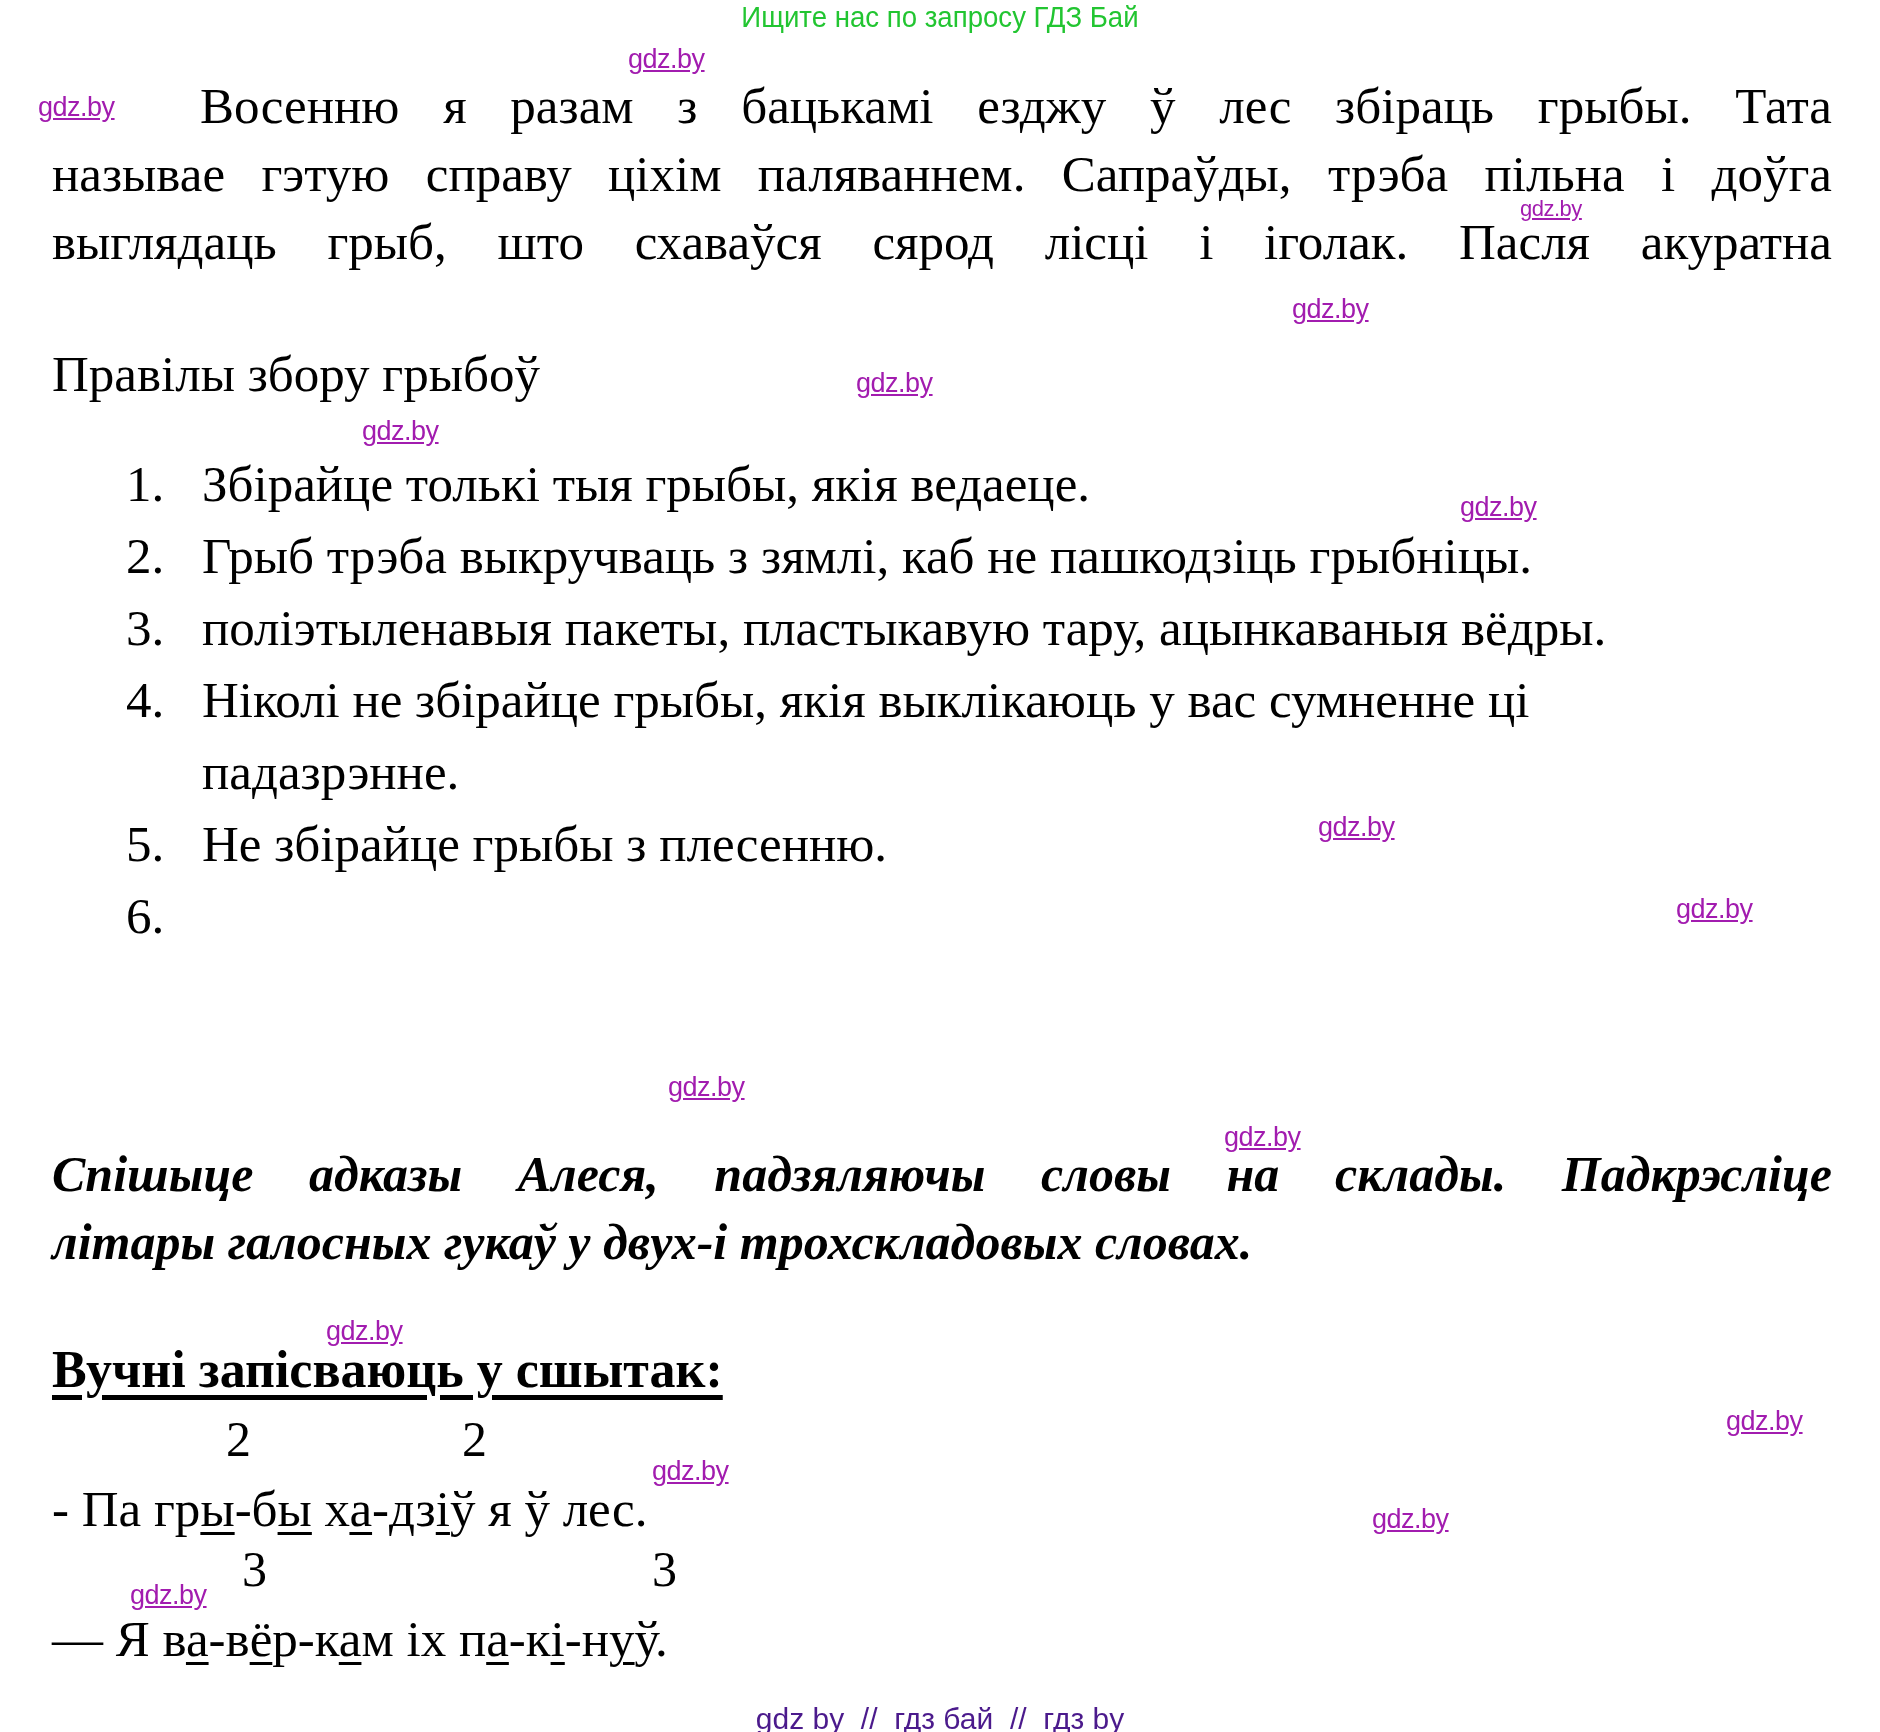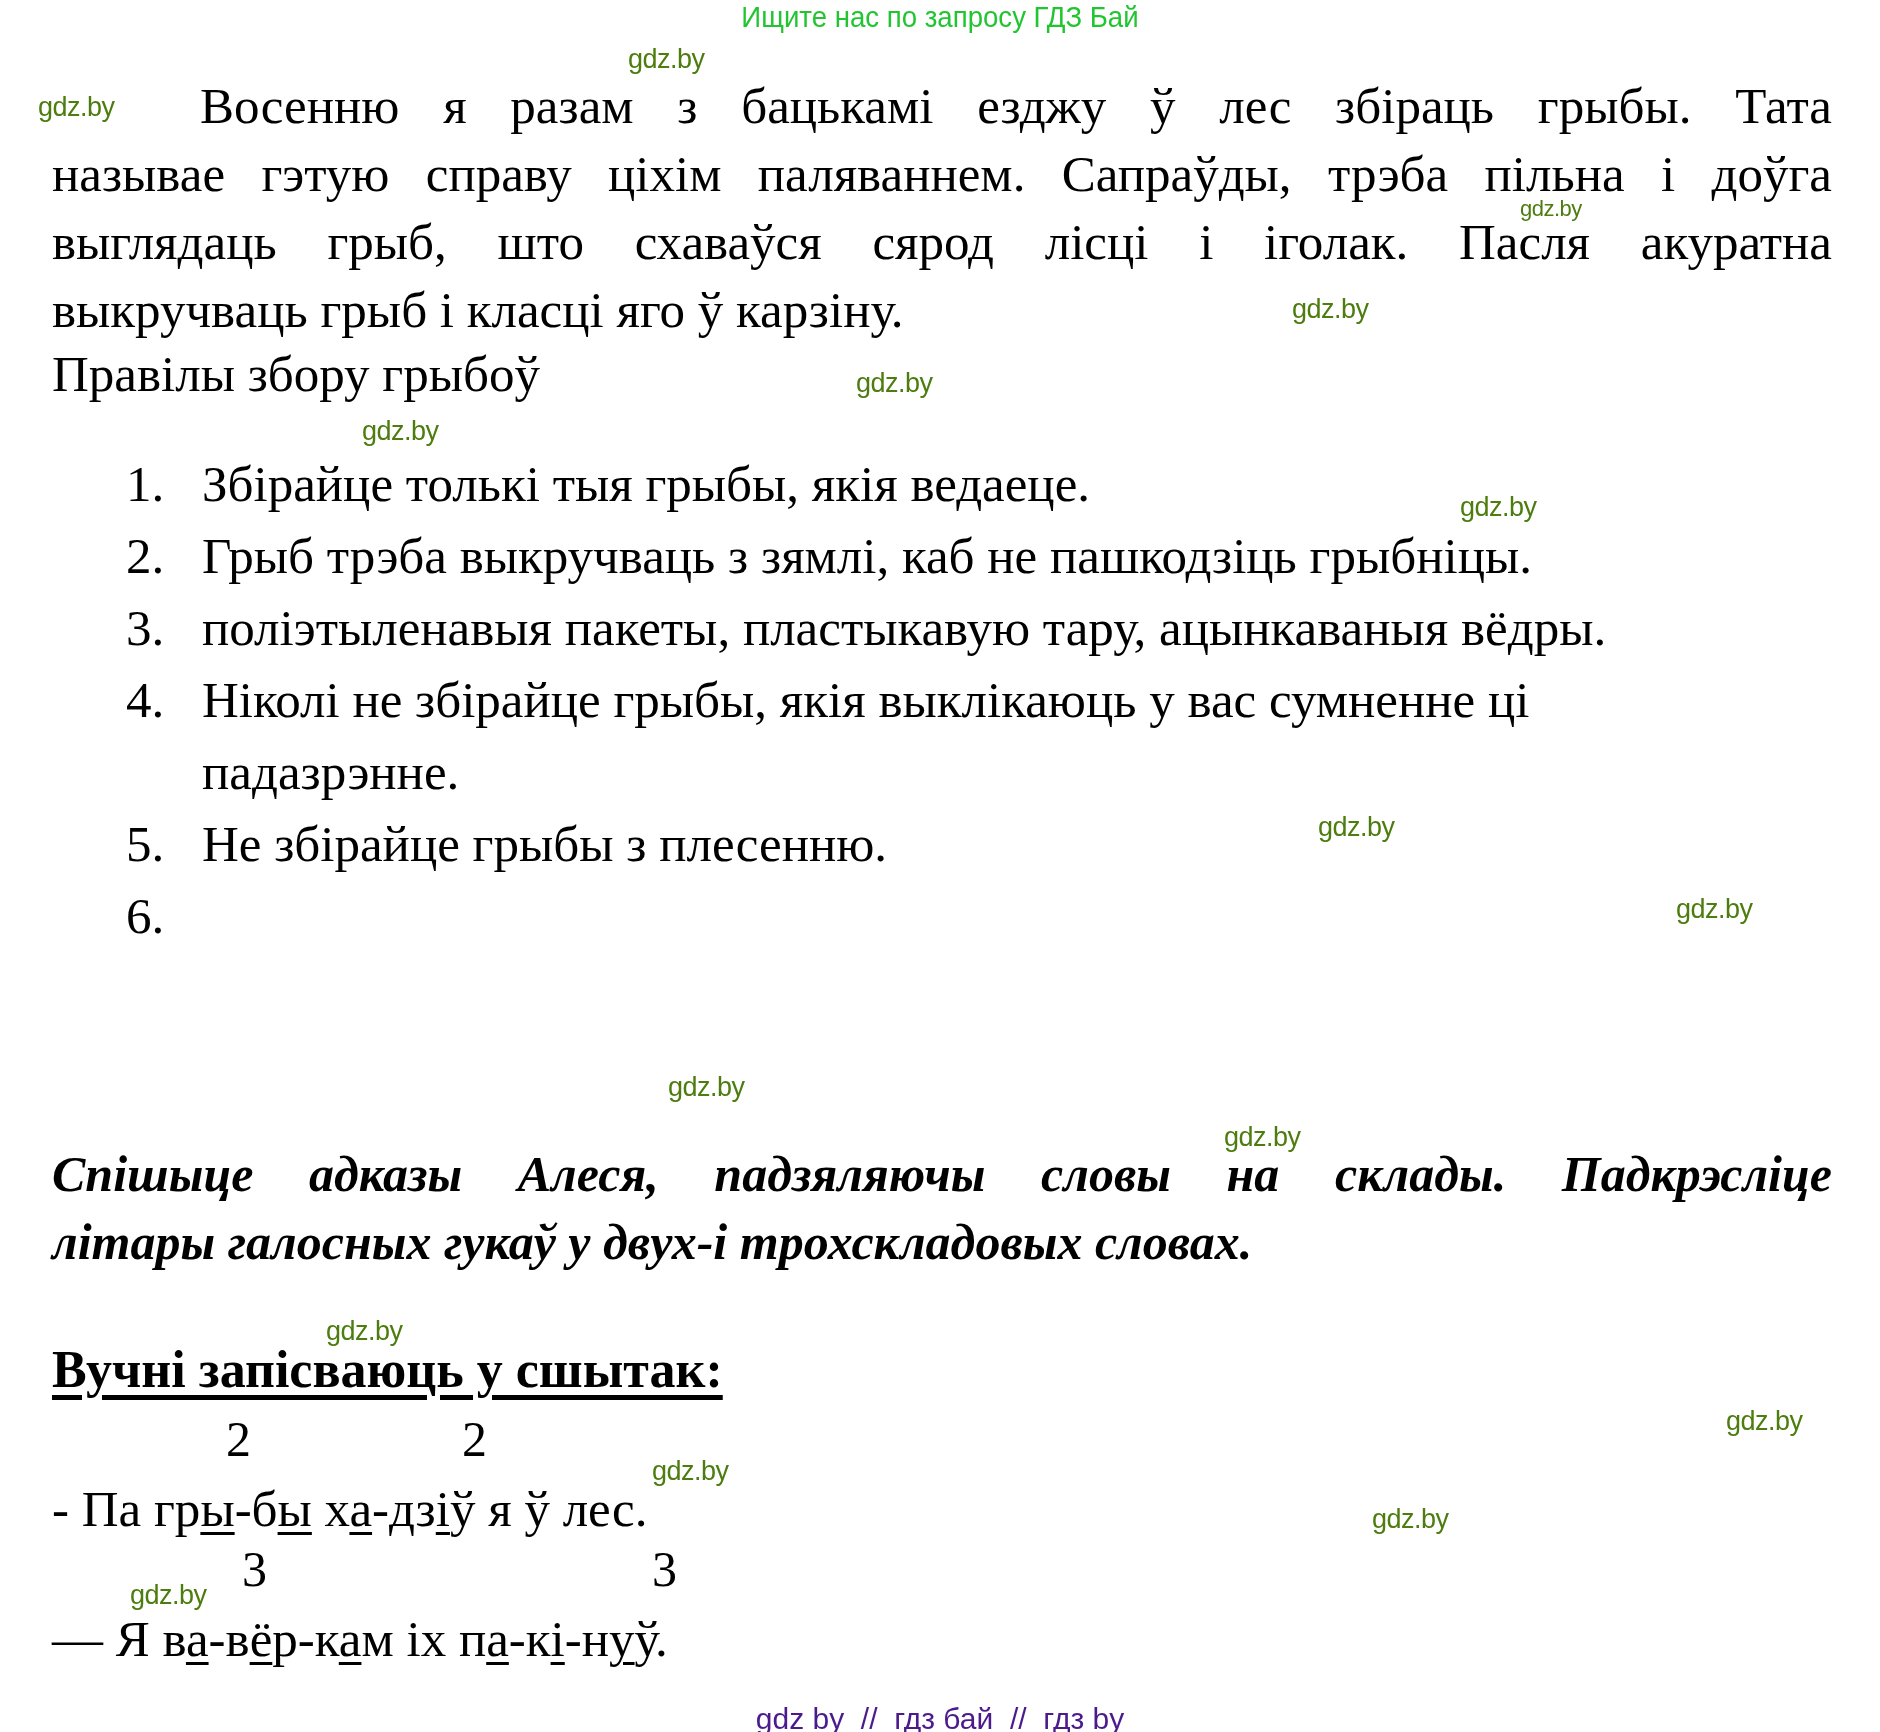--- a/index.html
+++ b/index.html
@@ -1,20 +1,20 @@
 <!DOCTYPE html>
 <html><head>
 <meta charset="utf-8">
 <style>
   html, body { margin: 0; padding: 0; background: #ffffff; }
   body { width: 1880px; height: 1732px; position: relative; overflow: hidden; color: #000; }
   .serif { font-family: Liberation Serif, serif; }
   .sans { font-family: "Liberation Sans", "DejaVu Sans", sans-serif; }
   .top-banner { position: absolute; top: 0; left: 0; width: 1880px; text-align: center; font-size: 30px; color: #22c531; line-height: 34px; transform: scaleX(0.92); }
-  .wm { position: absolute; font-size: 27px; color: #4d7c0f; letter-spacing: -0.5px; }
+  .wm { position: absolute; font-size: 27px; color: #a21caf; letter-spacing: -0.5px; text-decoration: underline; }
   .para { position: absolute; left: 52px; width: 1780px; font-size: 51px; line-height: 68px; }
   .para-line { display: block; text-align: justify; text-align-last: justify; white-space: nowrap; }
   .para-line.last { text-align-last: left; }
   .rules-title { position: absolute; left: 52px; top: 340px; font-size: 51px; line-height: 68px; }
   .rules { position: absolute; left: 126px; top: 448px; font-size: 51px; line-height: 72px; }
   .rule { display: flex; }
   .rule-num { width: 76px; flex: none; }
   .rule-text { white-space: nowrap; }
   .task { position: absolute; left: 52px; top: 1140px; width: 1780px; font-size: 50px; line-height: 68px; font-weight: bold; font-style: italic; }
   .heading { position: absolute; left: 52px; top: 1340px; font-size: 52px; font-weight: bold; text-decoration: underline; text-decoration-thickness: 5px; text-underline-offset: 8px; text-align: center; }
@@ -42,21 +42,20 @@
 <div class="wm sans" style="left:326px;top:1316px;">gdz.by</div>
 <div class="wm sans" style="left:1726px;top:1406px;">gdz.by</div>
 <div class="wm sans" style="left:652px;top:1456px;">gdz.by</div>
 <div class="wm sans" style="left:1372px;top:1504px;">gdz.by</div>
 <div class="wm sans" style="left:130px;top:1580px;">gdz.by</div>
 
 <div class="para serif" style="top:72px;">
   <span class="para-line" style="padding-left:148px;">Восенню я разам з бацькамі езджу ў лес збіраць грыбы. Тата</span>
   <span class="para-line">называе гэтую справу ціхім паляваннем. Сапраўды, трэба пільна і доўга</span>
   <span class="para-line">выглядаць грыб, што схаваўся сярод лісці і іголак. Пасля акуратна</span>
-  <span class="para-line last">выкручваць грыб і класці яго ў карзіну.</span>
 </div>
 
 <div class="rules-title serif">Правілы збору грыбоў</div>
 <div class="rules serif">
   <div class="rule">
     <span class="rule-num">1.</span>
     <div>
         <div class="rule-text">Збірайце толькі тыя грыбы, якія ведаеце.</div>
       </div>
   </div>

